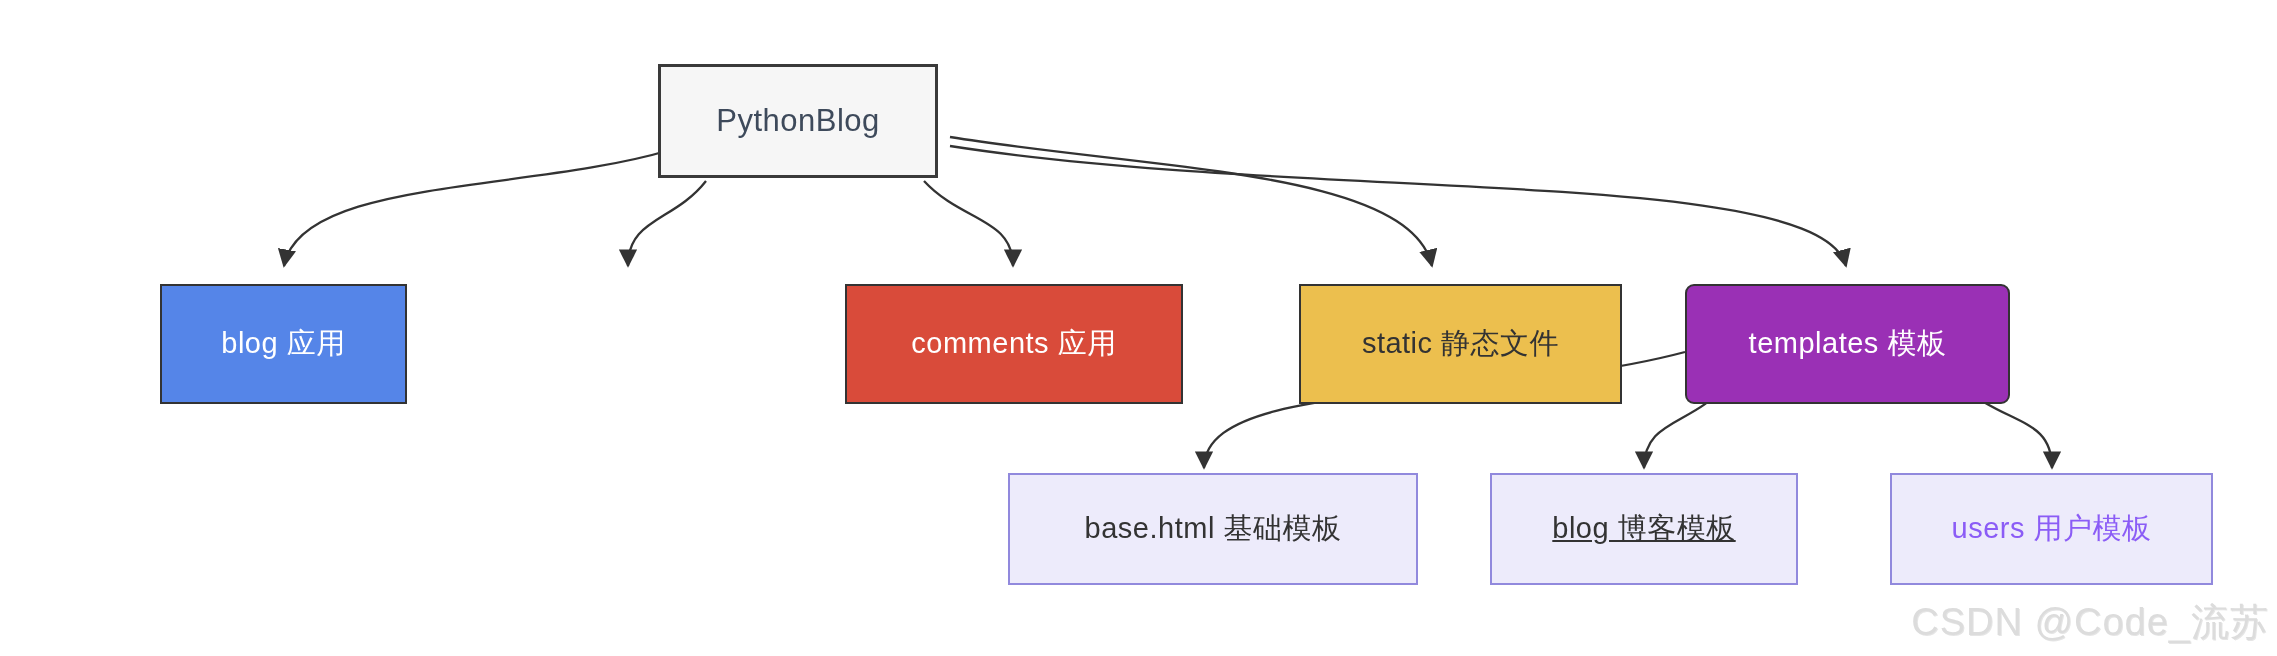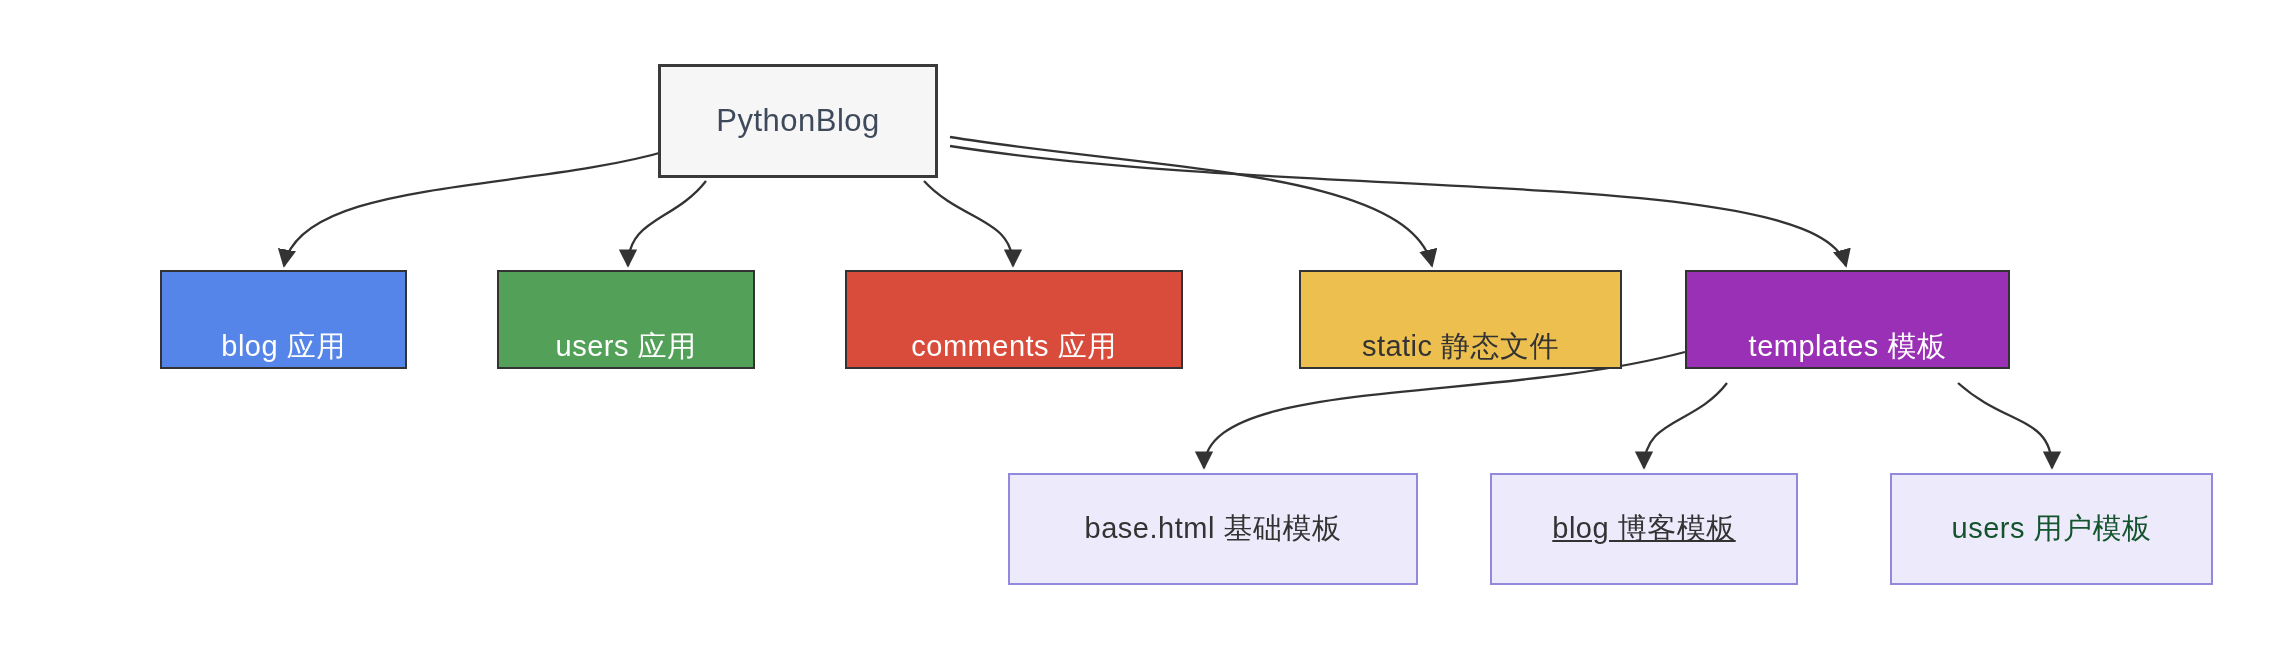--- a/index.html
+++ b/index.html
@@ -36,26 +36,26 @@
     justify-content: center;
     font-size: 29px;
     letter-spacing: 0.5px;
     white-space: nowrap;
   }
   .node-root {
     left: 658px; top: 64px; width: 280px; height: 114px;
     border: 3px solid #3a3a3a;
     font-size: 31px;
   }
-  .node-l1 { top: 270px; height: 99px; border: 2px solid #333333; align-items: flex-end; }
+  .node-l1 { top: 284px; height: 120px; border: 2px solid #333333; }
   .node-blog-app      { left: 160px;  width: 247px; }
   .node-users-app     { left: 497px;  width: 258px; }
   .node-comments-app  { left: 845px;  width: 338px; }
   .node-static-files  { left: 1272px; width: 323px; margin-left: 27px; }
-  .node-templates     { left: 1685px; width: 325px; }
+  .node-templates     { left: 1685px; width: 325px; border-radius: 9px; }
   .node-l2 { top: 473px; height: 112px; border: 2px solid #9189dd; justify-content: center; }
   .node-base-template  { left: 1008px; width: 410px; }
   .node-blog-template  { left: 1490px; width: 308px; text-decoration: underline; }
   .node-users-template { left: 1890px; width: 323px; }
   .watermark {
     position: absolute;
     right: 8px;
     bottom: 8px;
     font-size: 38px;
     letter-spacing: 1px;
@@ -85,37 +85,35 @@
     <path class="edge" d="M 1958 383 C 2006 426, 2052 416, 2052 468" marker-end="url(#arrow)"></path>
   </svg>
 
   <div class="node node-root" style="background: rgb(246, 246, 246); border-color: rgb(58, 58, 58); color: rgb(62, 74, 91);">
     <span>PythonBlog</span>
   </div>
 
   <div class="node node-l1 node-blog-app" style="background: rgb(85, 133, 232); border-color: rgb(51, 51, 51); color: rgb(255, 255, 255);">
     <span>blog 应用</span>
   </div>
-  <div class="node node-l1 node-users-app" style="background: rgb(83, 161, 88); border-color: rgb(51, 51, 51); color: rgb(255, 255, 255);">
-    <span>users 应用</span>
-  </div>
   <div class="node node-l1 node-comments-app" style="background: rgb(217, 75, 58); border-color: rgb(51, 51, 51); color: #ffffff;">
     <span>comments 应用</span>
   </div>
   <div class="node node-l1 node-static-files" style="background: rgb(236, 191, 78); border-color: rgb(51, 51, 51); color: rgb(51, 51, 51);">
     <span>static 静态文件</span>
   </div>
   <div class="node node-l1 node-templates" style="background: rgb(154, 48, 181); border-color: rgb(51, 51, 51); color: rgb(255, 255, 255);">
     <span>templates 模板</span>
   </div>
 
   <div class="node node-l2 node-base-template" style="background: rgb(237, 235, 251); border-color: rgb(145, 137, 221); color: rgb(51, 51, 51);">
     <span>base.html 基础模板</span>
   </div>
   <div class="node node-l2 node-blog-template" style="background: rgb(237, 235, 251); border-color: rgb(145, 137, 221); color: rgb(51, 51, 51);">
     <span>blog 博客模板</span>
   </div>
-  <div class="node node-l2 node-users-template" style="background: rgb(237, 235, 251); border-color: rgb(145, 137, 221); color: #14532d;">
+  <div class="node node-l2 node-users-template" style="background: rgb(237, 235, 251); border-color: rgb(145, 137, 221); color: #8b5cf6;">
     <span>users 用户模板</span>
   </div>
 
+  <div class="watermark" style="color: rgb(220, 220, 220);">CSDN @Code_流苏</div>
 
 </div>
 
 </body></html>

